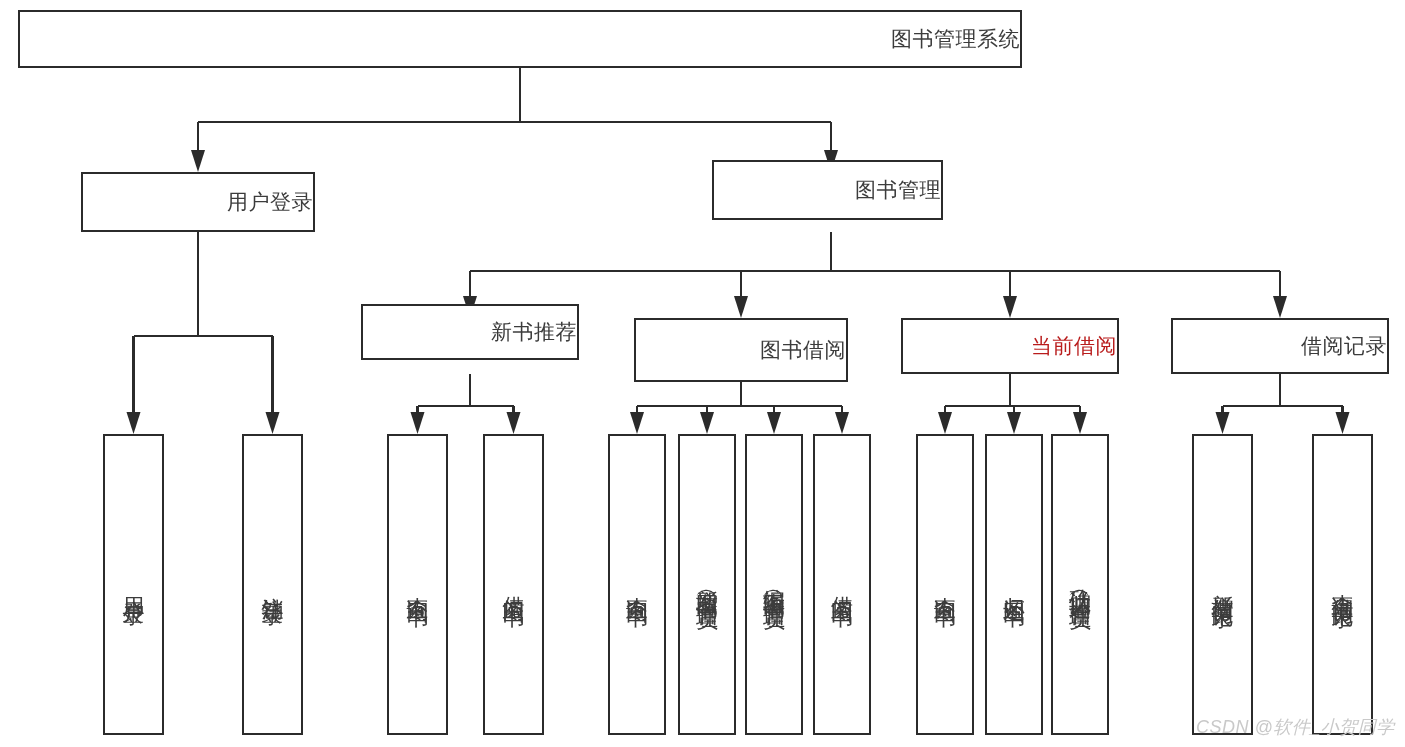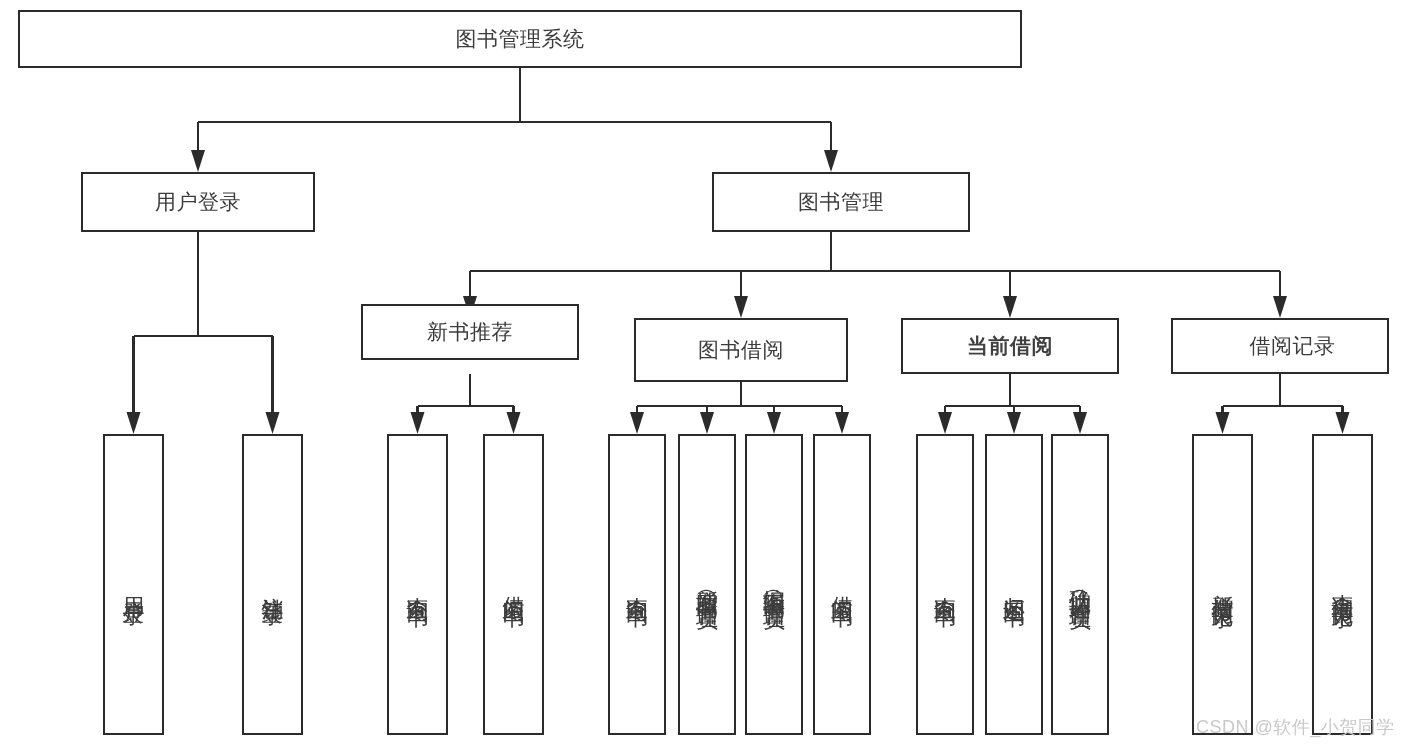--- a/index.html
+++ b/index.html
@@ -26,21 +26,21 @@
     height: 747px;
     pointer-events: none;
   }
   .node {
     position: absolute;
     box-sizing: border-box;
     background: #ffffff;
     border: 2px solid #2b2b2b;
     display: flex;
     align-items: center;
-    justify-content: center;
+    justify-content: flex-end;
     overflow: hidden;
   }
   .node .node-label {
     color: #3c3c3c;
     text-align: center;
     line-height: 1.18;
     white-space: nowrap;
   }
   .node.horizontal .node-label {
     font-size: 21px;
@@ -57,20 +57,21 @@
     letter-spacing: 3px;
     line-height: 1;
   }
   #watermark {
     position: absolute;
     color: #c9c9c9;
     font-size: 18px;
     white-space: nowrap;
     letter-spacing: 0.5px;
     pointer-events: none;
+    font-style: italic;
   }
 </style>
 </head>
 <body>
 
 <div id="diagram-root">
 
   <svg id="edges-layer" viewBox="0 0 1405 747" width="1405" height="747" aria-hidden="true">
       <line x1="520" y1="68" x2="520" y2="122" stroke="#2b2b2b" stroke-width="2.6" shape-rendering="crispEdges"></line>
       <line x1="198" y1="122" x2="831" y2="122" stroke="#2b2b2b" stroke-width="2.6" shape-rendering="crispEdges"></line>
@@ -126,31 +127,31 @@
       <polygon points="1335.5,412 1349.5,412 1342.5,434" fill="#2b2b2b"></polygon>
     </svg>
 
   <div id="nodes-layer">
       <div class="node horizontal" style="left: 18px; top: 10px; width: 1004px; height: 58px; border-color: rgb(43, 43, 43);">
         <span class="node-label" style="color: rgb(60, 60, 60);">图书管理系统</span>
       </div>
       <div class="node horizontal" style="left: 81px; top: 172px; width: 234px; height: 60px; border-color: rgb(43, 43, 43);">
         <span class="node-label" style="color: rgb(60, 60, 60);">用户登录</span>
       </div>
-      <div class="node horizontal" style="left: 712px; top: 172px; width: 258px; height: 60px; border-color: rgb(43, 43, 43);">
+      <div class="node horizontal" style="left: 712px; top: 160px; width: 231px; height: 60px; border-color: rgb(43, 43, 43);">
         <span class="node-label" style="color: rgb(60, 60, 60);">图书管理</span>
       </div>
       <div class="node horizontal" style="left: 361px; top: 304px; width: 218px; height: 56px; border-color: rgb(43, 43, 43);">
         <span class="node-label" style="color: rgb(60, 60, 60);">新书推荐</span>
       </div>
       <div class="node horizontal" style="left: 634px; top: 318px; width: 214px; height: 64px; border-color: rgb(43, 43, 43);">
         <span class="node-label" style="color: rgb(60, 60, 60);">图书借阅</span>
       </div>
       <div class="node horizontal" style="left: 901px; top: 318px; width: 218px; height: 56px; border-color: rgb(43, 43, 43);">
-        <span class="node-label" style="color: #404040; font-weight: bold;">当前借阅</span>
+        <span class="node-label" style="color: #b91c1c;">当前借阅</span>
       </div>
       <div class="node horizontal" style="left: 1171px; top: 318px; width: 218px; height: 56px; border-color: rgb(43, 43, 43);">
         <span class="node-label" style="color: rgb(60, 60, 60); margin-left: 25px;">借阅记录</span>
       </div>
       <div class="node vertical" style="left: 103px; top: 434px; width: 61px; height: 301px; border-color: rgb(43, 43, 43);">
         <span class="node-label" style="color: rgb(60, 60, 60);">用户登录</span>
       </div>
       <div class="node vertical" style="left: 242px; top: 434px; width: 61px; height: 301px; border-color: rgb(43, 43, 43);">
         <span class="node-label" style="color: rgb(60, 60, 60);">注销登录</span>
       </div>

